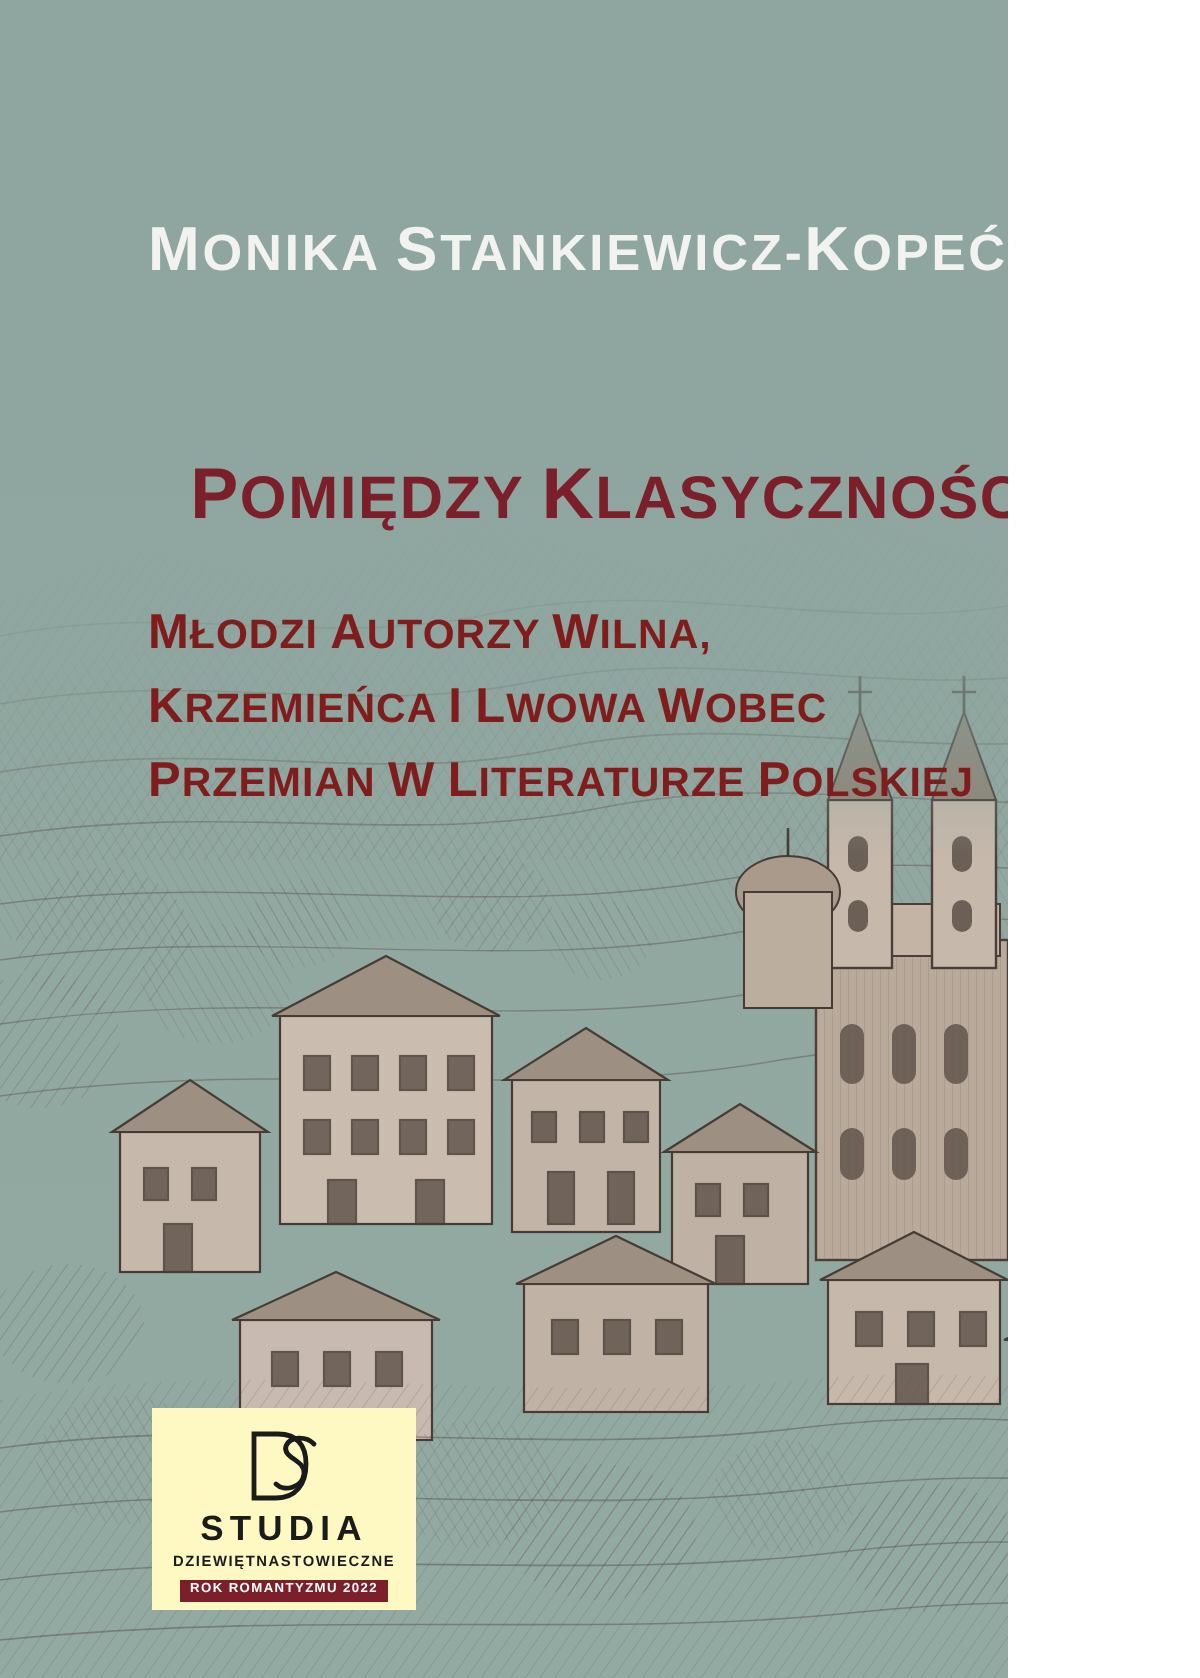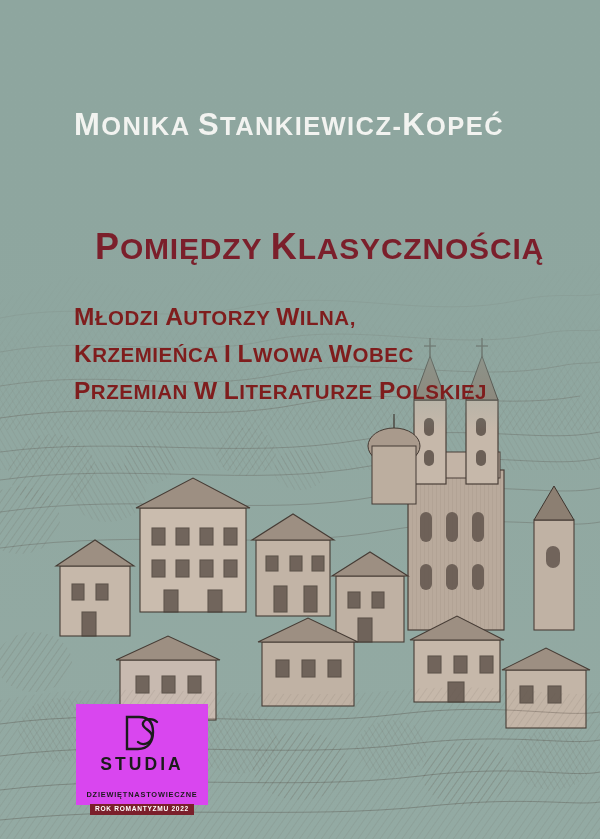--- a/index.html
+++ b/index.html
@@ -5,21 +5,21 @@
   html, body {
     margin: 0;
     padding: 0;
     background: #ffffff;
   }
   body {
     font-family: "Liberation Sans", sans-serif;
   }
   .cover {
     position: relative;
-    width: 600px;
+    width: 504px;
     height: 839px;
     overflow: hidden;
     background: #8ea69f;
   }
   
   .art {
     position: absolute;
     left: 0;
     top: 0;
     width: 600px;
@@ -83,21 +83,21 @@
     text-transform: uppercase;
   }
   .subtitle .cap { font-size: 24.5px; }
   
   .logo {
     position: absolute;
     left: 76px;
     top: 704px;
     width: 132px;
     height: 101px;
-    background: #d946ef;
+    background: #fef9c3;
     box-sizing: border-box;
     padding-top: 9px;
     text-align: center;
   }
   .logo-mark {
     width: 46px;
     height: 40px;
     margin: 0 auto 3px auto;
     position: relative;
   }
@@ -109,21 +109,21 @@
     font-weight: 700;
     line-height: 1;
     margin-top: 2px;
   }
   .logo-sub {
     color: #1b1b1b;
     font-size: 7.4px;
     letter-spacing: 0.8px;
     font-weight: 700;
     line-height: 1.25;
-    margin-top: 16px;
+    margin-top: 2px;
   }
   .logo-bar {
     margin: 5px auto 0 auto;
     width: 104px;
     background: #7b1f2b;
     color: #ffffff;
     font-size: 6.6px;
     letter-spacing: 0.7px;
     font-weight: 700;
     padding: 2.5px 0 2.5px 0;

